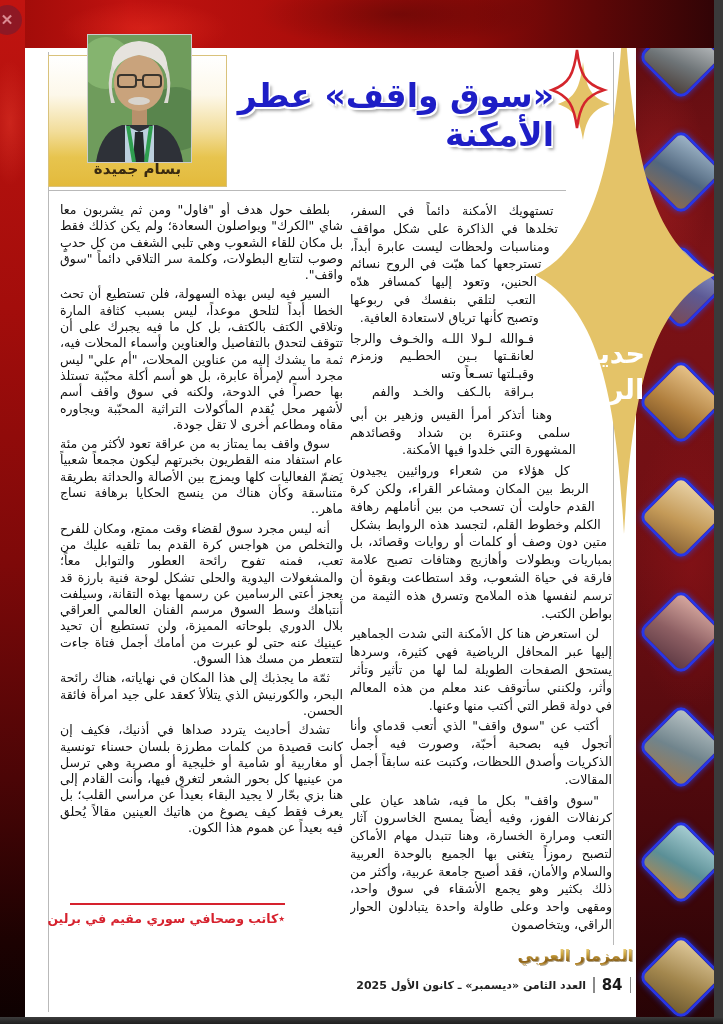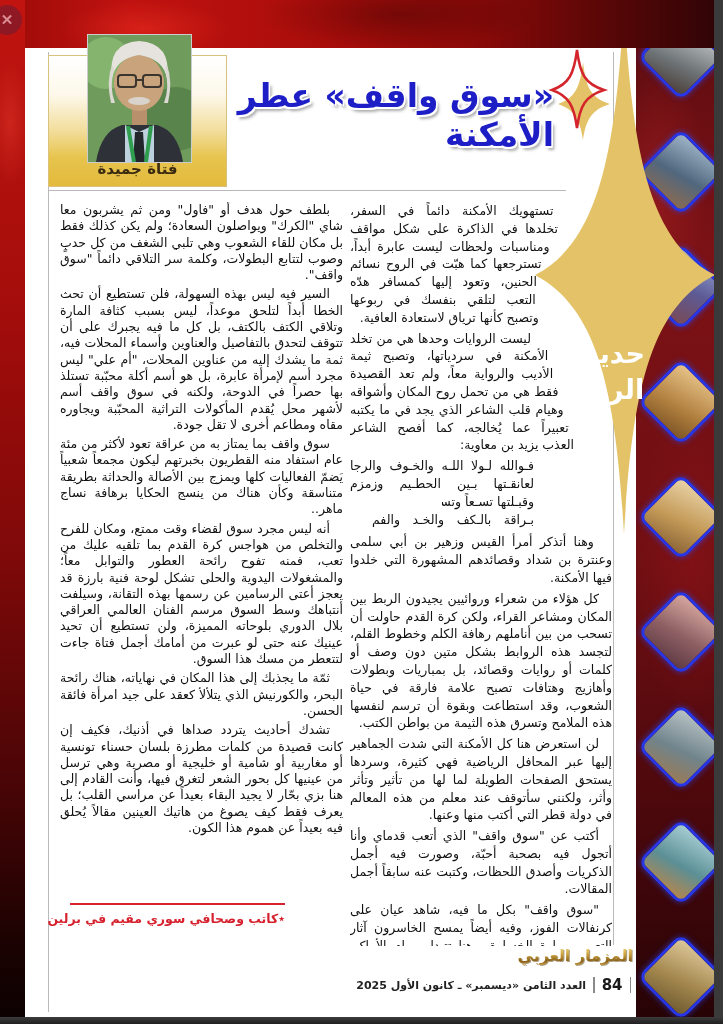--- a/index.html
+++ b/index.html
@@ -169,27 +169,26 @@
       <rect x="55" y="40" width="18" height="12" rx="3"></rect>
       <line x1="48" y1="45" x2="55" y2="45"></line>
     </g>
     <ellipse cx="51" cy="66" rx="11" ry="4" fill="#d8d4cd"></ellipse>
     <path d="M8 127 Q13 96 34 90 L69 90 Q90 96 95 127 Z" fill="#2e3138"></path>
     <path d="M37 90 L51 97 L66 90 L66 127 L37 127 Z" fill="#bcd0de"></path>
     <path d="M47 97 L55 97 L57 127 L45 127 Z" fill="#23262b"></path>
     <path d="M40 91 L46 127" stroke="#2f9e4f" stroke-width="4"></path>
     <path d="M63 91 L58 127" stroke="#2f9e4f" stroke-width="4"></path>
   </svg>
-  <div class="author-name">فتاة جميدة</div>
+  <div class="author-name">بسام جميدة</div>
 </div>
 
 <div class="col col-right" id="col-right" dir="rtl">
   <div class="star-float"></div>
 <p class="para">تستهويك الأمكنة دائماً في السفر، تخلدها في الذاكرة على شكل مواقف ومناسبات ولحظات ليست عابرة أبداً، تسترجعها كما هبّت في الروح نسائم الحنين، وتعود إليها كمسافر هدّه التعب لتلقي بنفسك في ربوعها وتصبح كأنها ترياق لاستعادة العافية.</p>
-    <p class="para">ليست الروايات وحدها هي من تخلد الأمكنة في سردياتها، وتصبح ثيمة الأديب والرواية معاً، ولم تعد القصيدة فقط هي من تحمل روح المكان وأشواقه وهيام قلب الشاعر الذي يجد في ما يكتبه تعبيراً عما يُخالجه، كما أفصح الشاعر العذب يزيد بن معاوية:</p>
     <div class="verse">
       <div class="verse-line v0">فـوالله لـولا اللـه والخـوف والرجا</div>
       <div class="verse-line v1">لعانقـتها بـين الحطـيم وزمزم</div>
       <div class="verse-line v2">وقبـلتها تسـعاً وتسـعين قبلة</div>
       <div class="verse-line v3">بـراقة بالـكف والخـد والفم</div>
     </div>
     <p class="para">وهنا أتذكر أمرأ القيس وزهير بن أبي سلمى وعنترة بن شداد وقصائدهم المشهورة التي خلدوا فيها الأمكنة.</p>
     <p class="para">كل هؤلاء من شعراء وروائيين يجيدون الربط بين المكان ومشاعر القراء، ولكن كرة القدم حاولت أن تسحب من بين أناملهم رهافة الكلم وخطوط القلم، لتجسد هذه الروابط بشكل متين دون وصف أو كلمات أو روايات وقصائد، بل بمباريات وبطولات وأهازيج وهتافات تصبح علامة فارقة في حياة الشعوب، وقد استطاعت وبقوة أن ترسم لنفسها هذه الملامح وتسرق هذه الثيمة من بواطن الكتب.</p>
     <p class="para">لن استعرض هنا كل الأمكنة التي شدت الجماهير إليها عبر المحافل الرياضية فهي كثيرة، وسردها يستحق الصفحات الطويلة لما لها من تأثير وتأثر وأثر، ولكنني سأتوقف عند معلم من هذه المعالم في دولة قطر التي أكتب منها وعنها.</p>
     <p class="para">أكتب عن "سوق واقف" الذي أتعب قدماي وأنا أتجول فيه بصحبة أحبّة، وصورت فيه أجمل الذكريات وأصدق اللحظات، وكتبت عنه سابقاً أجمل المقالات.</p>

